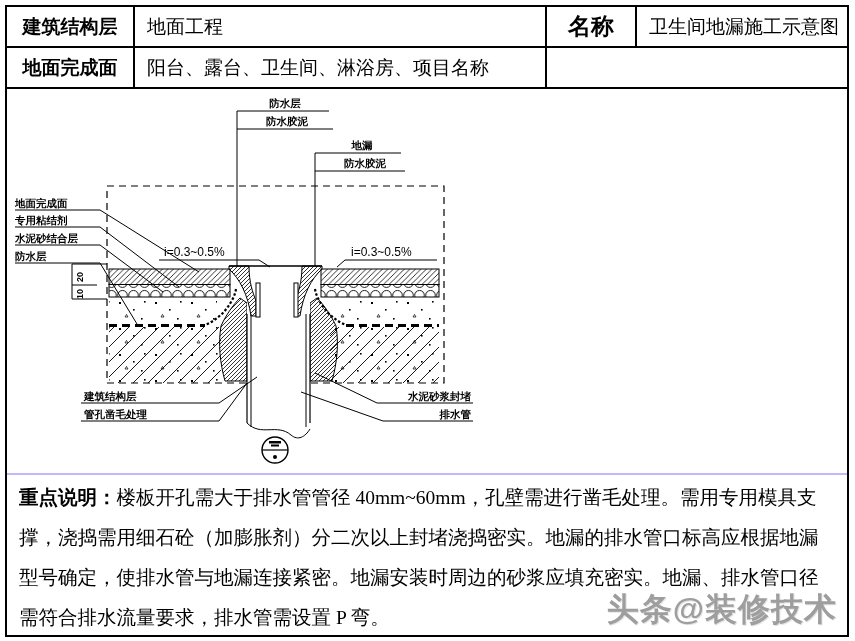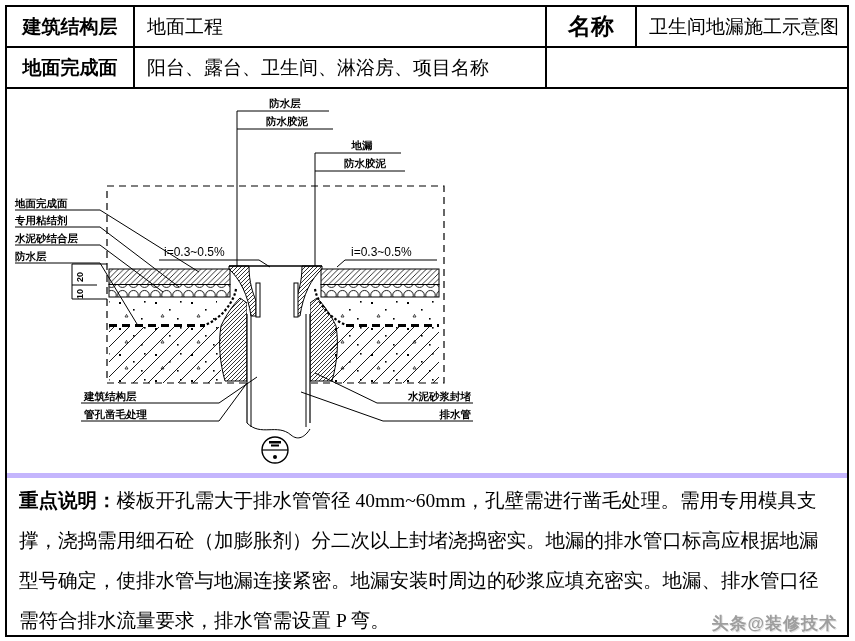--- a/index.html
+++ b/index.html
@@ -4,25 +4,25 @@
 <style>
   html,body{margin:0;padding:0;background:#fff;}
   body{width:855px;height:641px;position:relative;font-family:"Liberation Serif",serif;color:#000;}
   .sheet{position:absolute;left:5px;top:5px;width:840px;height:628px;border:2px solid #000;background:#fff;display:flex;flex-direction:column;}
   .hdr-row{display:flex;border-bottom:2px solid #000;height:39px;flex:0 0 39px;align-items:stretch;}
   .cell{display:flex;align-items:center;box-sizing:border-box;}
   .c1{width:128px;justify-content:center;font-weight:bold;font-size:19px;border-right:2px solid #000;}
   .c2{width:412px;padding-left:12px;font-size:19px;border-right:2px solid #000;}
   .c3{width:90px;justify-content:center;font-weight:bold;font-size:23px;border-right:2px solid #000;}
   .c4{flex:1;padding-left:12px;font-size:19px;}
-  .draw-area{flex:0 0 384px;border-bottom:5px solid #c4b5fd;position:relative;overflow:hidden;}
+  .draw-area{flex:0 0 384px;border-bottom:2px solid #c4b5fd;position:relative;overflow:hidden;}
   .notes{flex:1;position:relative;padding:3px 14px 0 12px;box-sizing:border-box;}
   .notes-text{font-size:19.5px;line-height:40px;white-space:pre-line;}
   .notes-text b{font-weight:bold;}
-  .watermark{position:absolute;right:10px;bottom:6px;font-size:17px;font-weight:bold;color:#9e9e9e;letter-spacing:1px;text-shadow:1px 1px 0 #e3e3e3;font-family:"Liberation Sans",sans-serif;}
+  .watermark{position:absolute;right:10px;bottom:6px;font-size:32px;font-weight:bold;color:#9e9e9e;letter-spacing:1px;text-shadow:1px 1px 0 #e3e3e3;font-family:"Liberation Sans",sans-serif;}
   svg text{font-family:"Liberation Sans",sans-serif;}
   .cad-label{font-size:10.5px;font-weight:bold;}
   .slope-label{font-size:12px;}
   .dim-label{font-size:9px;font-weight:bold;}
 </style>
 </head>
 <body>
 
 <div class="sheet">
 

